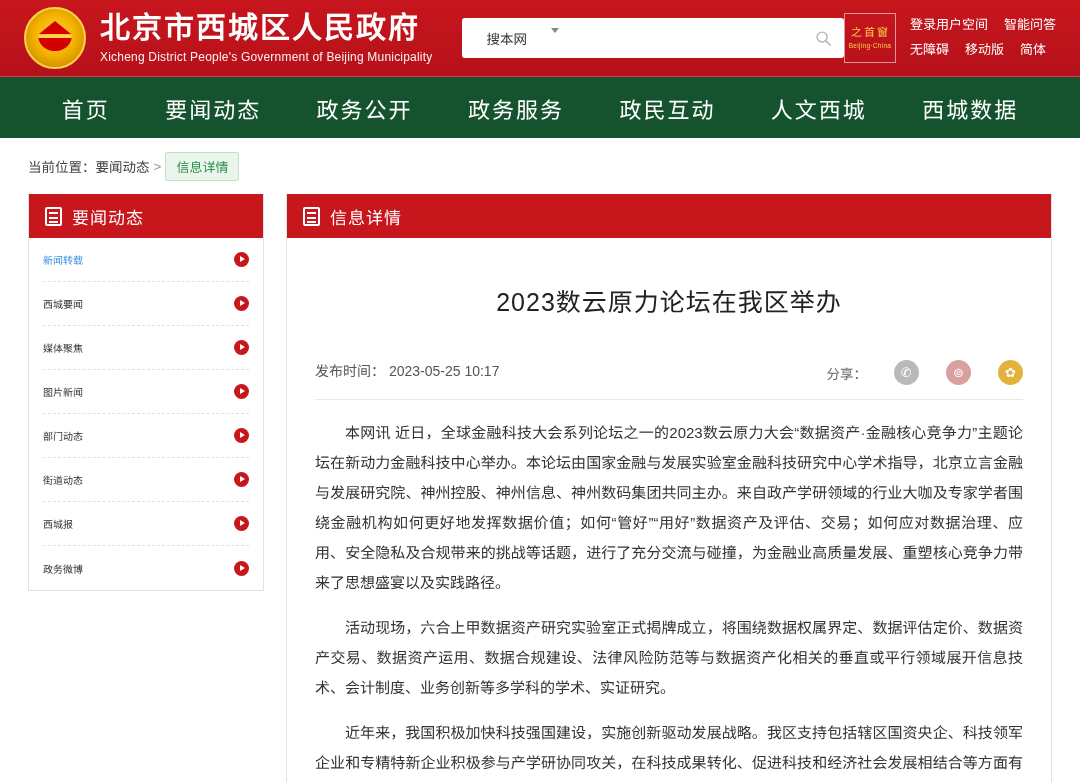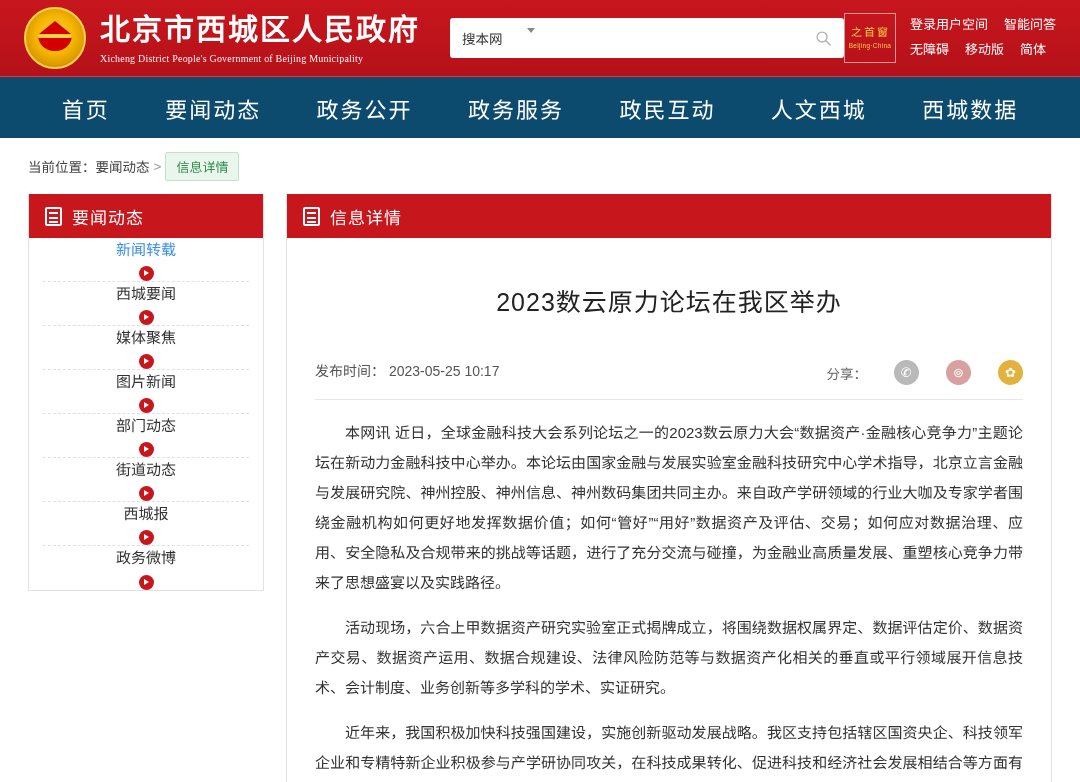--- a/index.html
+++ b/index.html
@@ -51,46 +51,46 @@
     box-shadow: 0 4px 0 -1px #ffd24d inset;
   }
   .gov-title { color: #fff; line-height: 1.1; }
   .gov-title .cn {
     font-size: 30px;
     font-weight: bold;
     letter-spacing: 2px;
     white-space: nowrap;
   }
   .gov-title .en {
-    font-size: 10px;
+    font-size: 12px;
     margin-top: 7px;
     letter-spacing: .2px;
     opacity: .95;
     white-space: nowrap;
-    font-family: Liberation Serif, serif;
   }
 
   .search-box {
     margin-left: 30px;
     width: 404px;
     height: 40px;
     background: #fff;
     border-radius: 3px;
     display: flex;
     align-items: center;
     padding: 0 12px;
     position: relative;
   }
   .search-select {
     font-size: 13.5px;
     color: #333;
     display: flex;
     align-items: flex-start;
     gap: 24px;
     white-space: nowrap;
+    margin-left: 12px;
   }
   .caret-down {
     width: 0; height: 0;
     border-left: 4px solid transparent;
     border-right: 4px solid transparent;
     border-top: 5px solid #888;
     display: inline-block;
   }
   .search-input {
     flex: 1;
@@ -133,21 +133,21 @@
     margin-top: 5px;
     letter-spacing: .3px;
   }
   .header-links { color: #fff; font-size: 13px; line-height: 1.9; }
   .header-links .row { display: flex; gap: 16px; }
   .header-links span { white-space: nowrap; cursor: pointer; }
 
   
   .nav {
     height: 62px;
-    background: #0c4a6e;
+    background: #14532d;
     border-top: 1px solid #d83a40;
     display: flex;
     align-items: center;
     justify-content: space-around;
     padding: 0 34px;
   }
   .nav a {
     color: #fff;
     font-size: 22px;
     text-decoration: none;
@@ -219,24 +219,23 @@
   .panel-head .doc-icon:before { top: 3px; }
   .panel-head .doc-icon:after  { top: 8px; box-shadow: 0 4px 0 0 #fff; }
 
   .side-list { list-style: none; margin: 0; padding: 0 14px; }
   .side-list li {
     height: 44px;
     display: flex;
     align-items: center;
     justify-content: space-between;
     border-bottom: 1px dashed #e0e0e0;
-    font-size: 15px;
+    font-size: 10px;
     color: #333;
     cursor: pointer;
-    flex-direction: column;
   }
   .side-list li:last-child { border-bottom: none; }
   .side-list li.active { color: #3a8ee6; }
   .arrow-icon {
     width: 15px; height: 15px;
     border-radius: 50%;
     background: #c8161d;
     position: relative;
     flex: 0 0 auto;
   }

